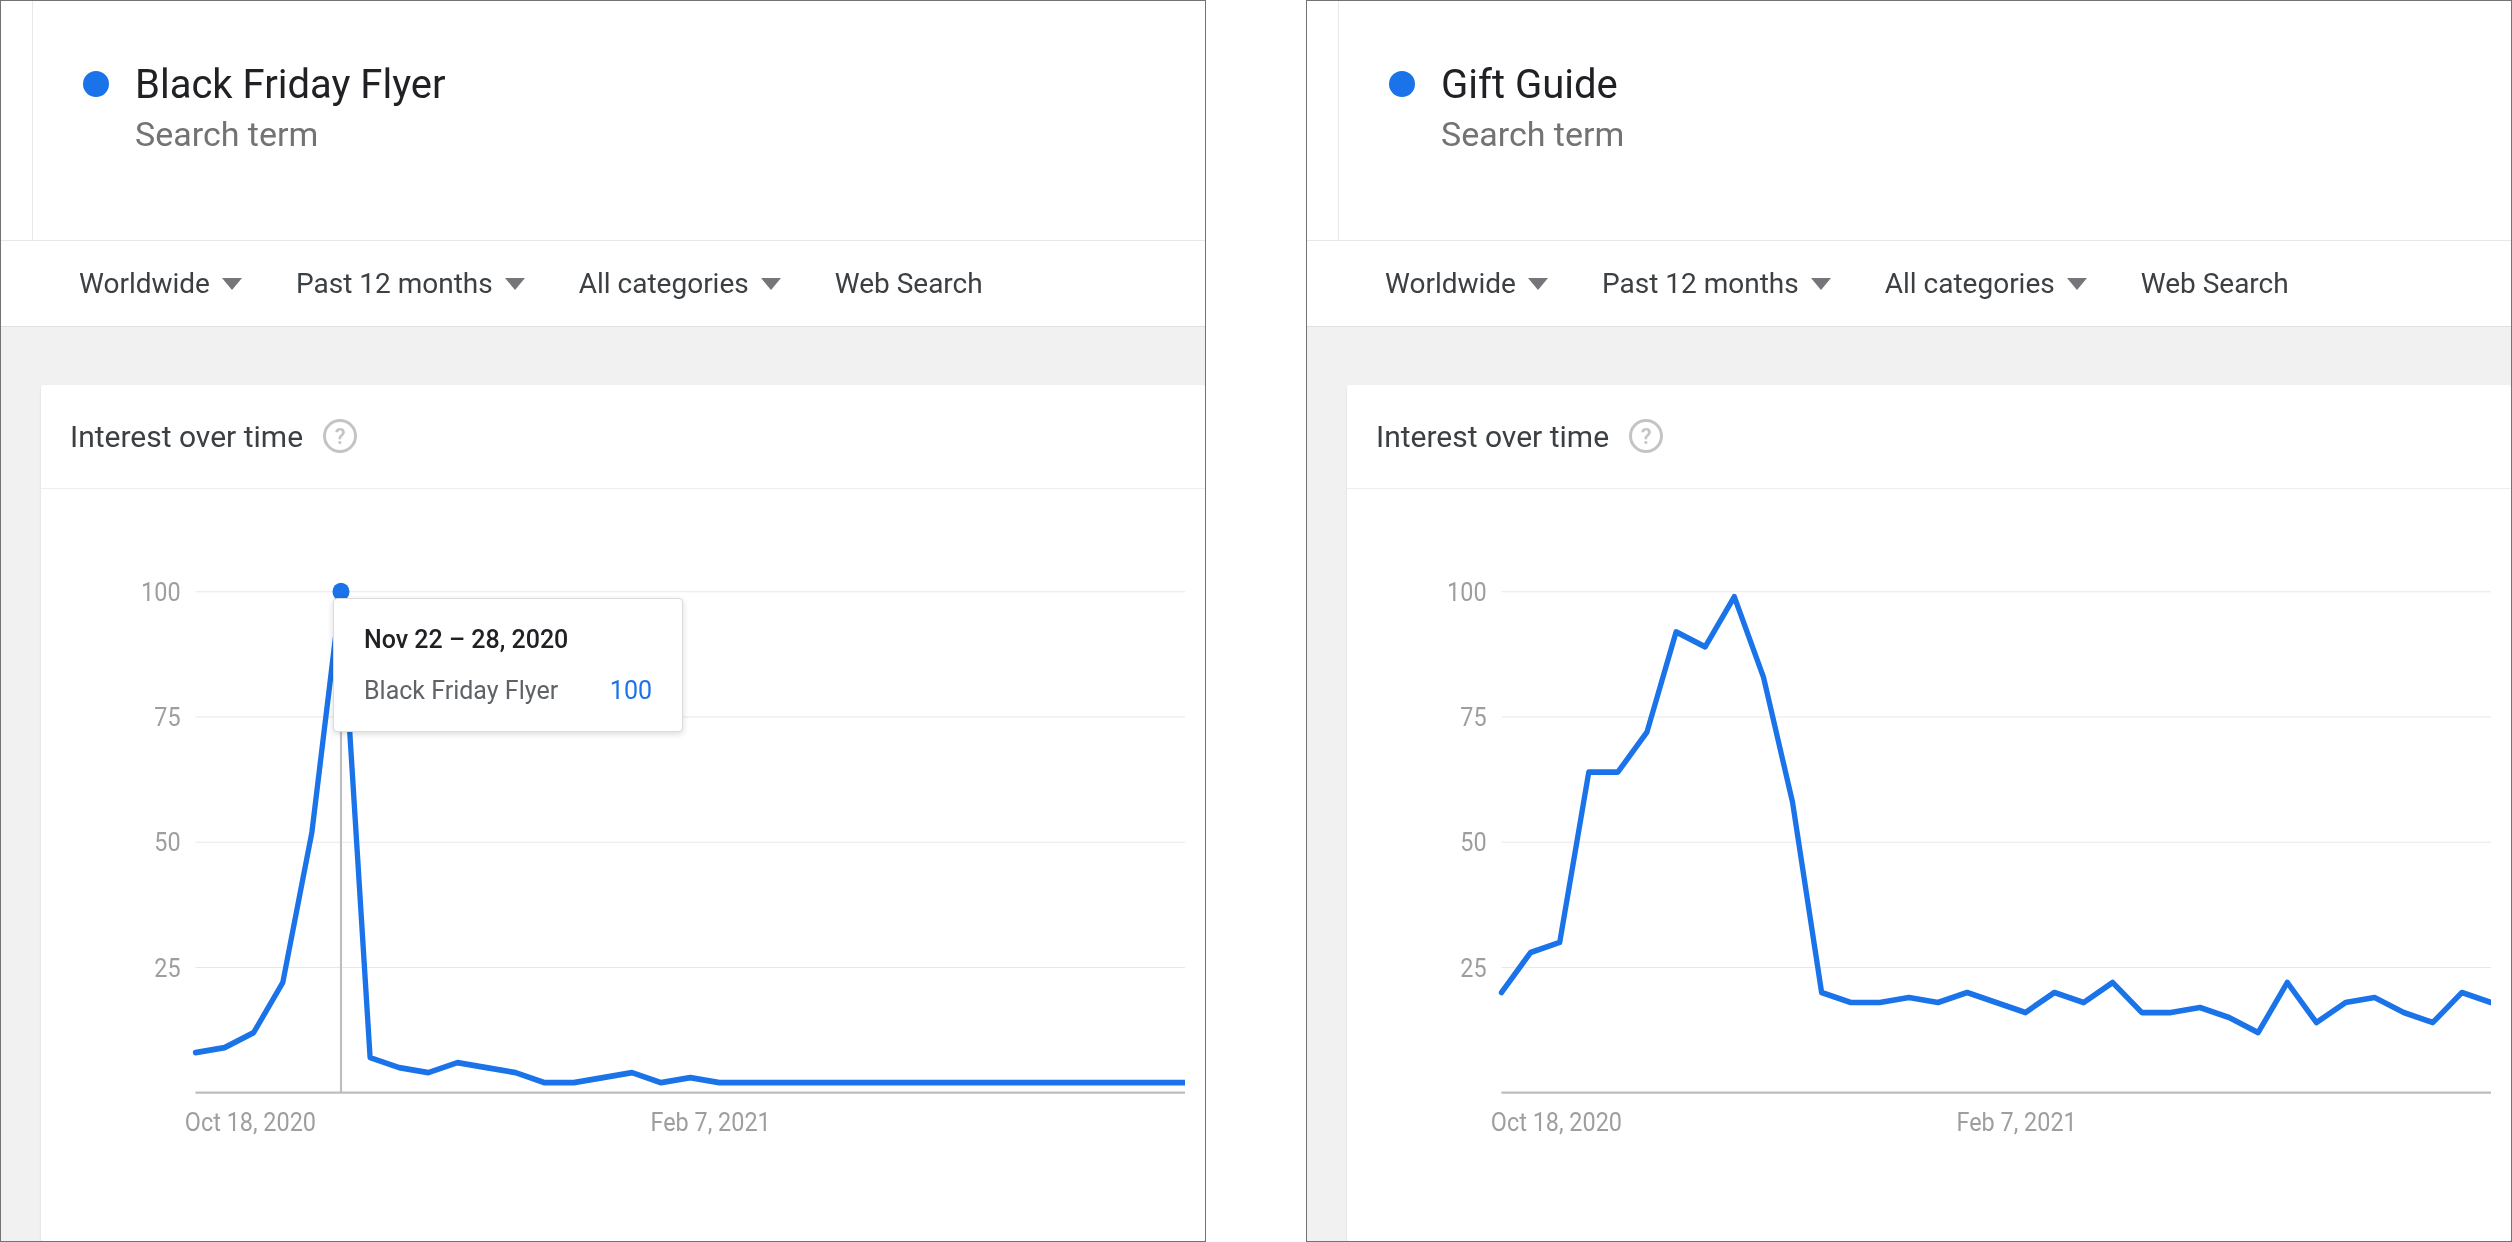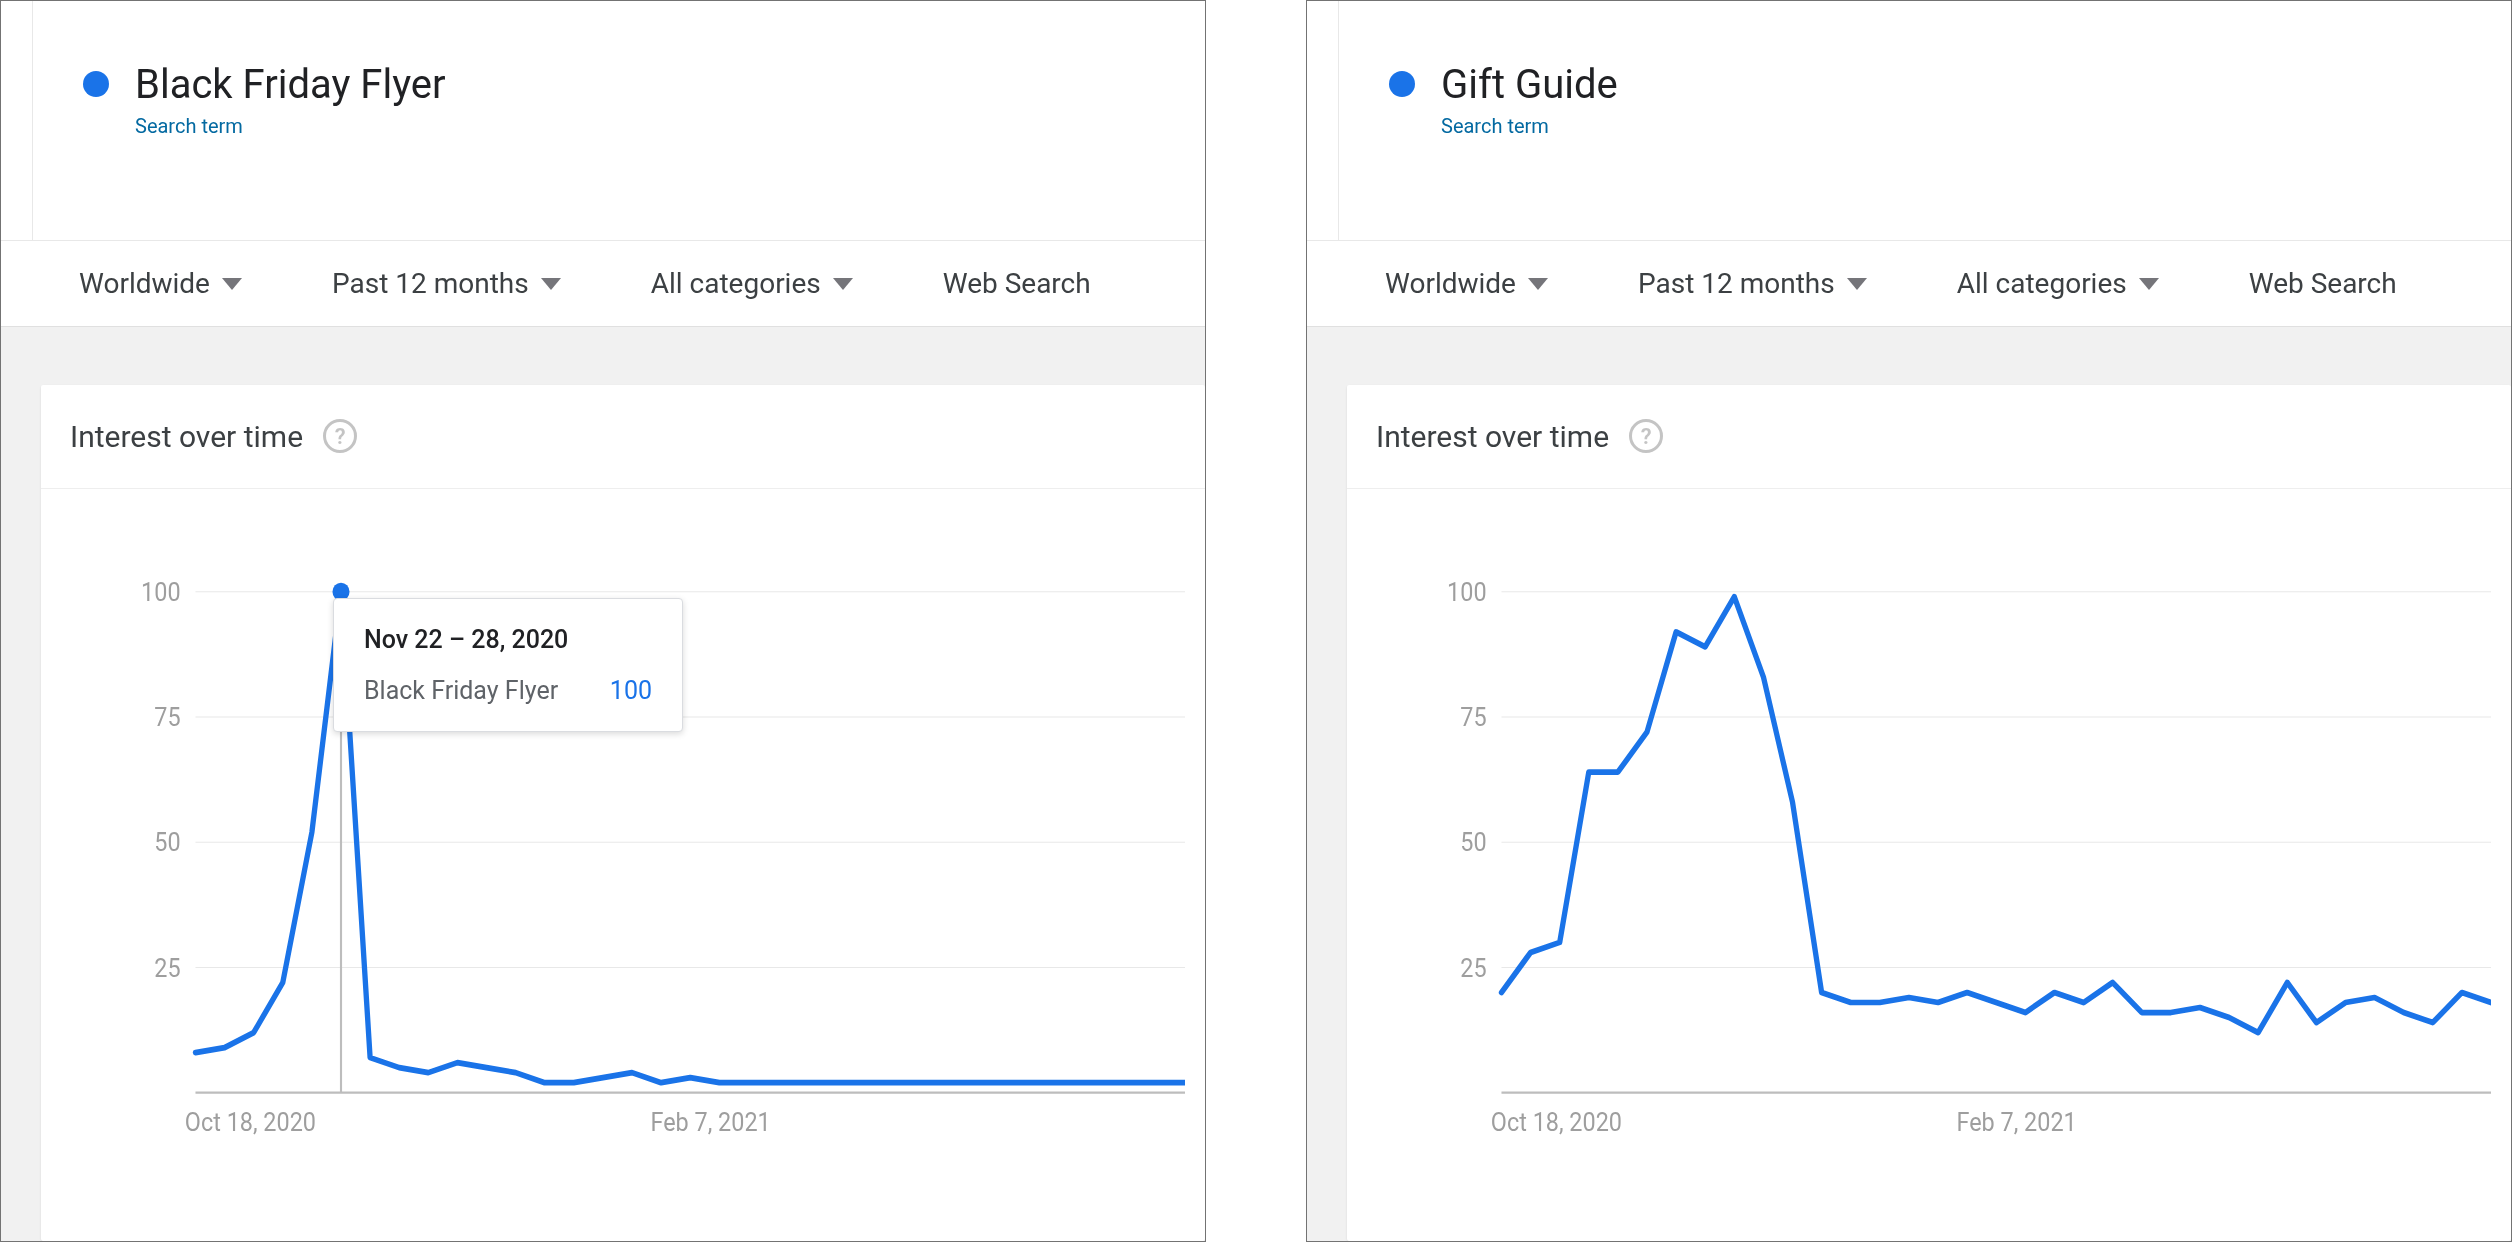--- a/index.html
+++ b/index.html
@@ -38,26 +38,26 @@
   .color-dot {
     width: 26px;
     height: 26px;
     border-radius: 50%;
     background: #1a73e8;
     margin-top: 10px;
     flex-shrink: 0;
   }
   .term-text { display: flex; flex-direction: column; gap: 6px; }
   .term-title { font-size: 40px; color: #202124; }
-  .term-sub { font-size: 20px; color: #0369a1; }
+  .term-sub { font-size: 34px; color: #737373; }
   .filters-row {
     display: flex;
     align-items: flex-end;
     padding: 26px 78px;
-    gap: 90px;
+    gap: 54px;
     border-bottom: 1px solid #e0e0e0;
   }
   .filter-item {
     display: flex;
     align-items: center;
     gap: 12px;
     font-size: 28px;
     color: #3c4043;
     cursor: pointer;
     white-space: nowrap;

